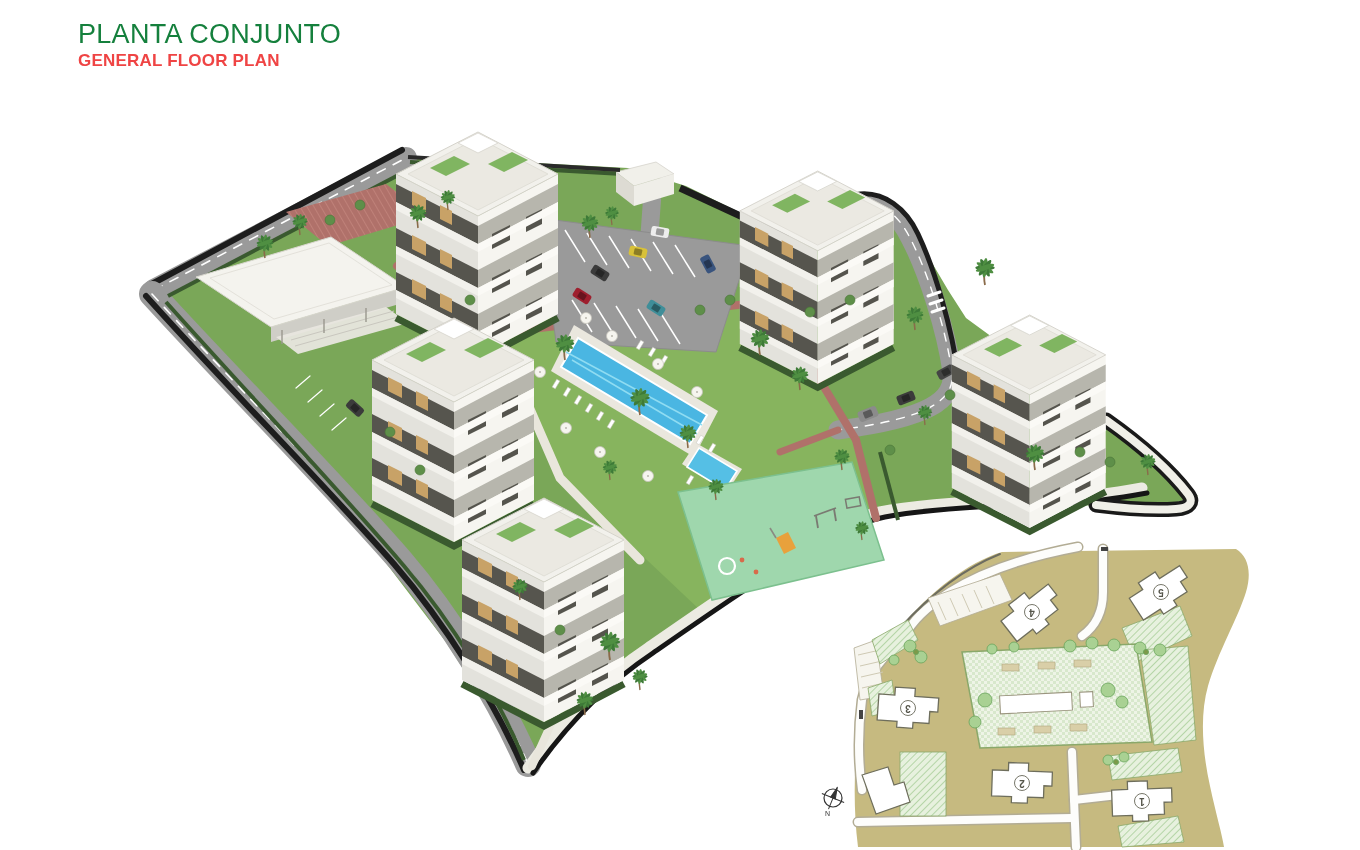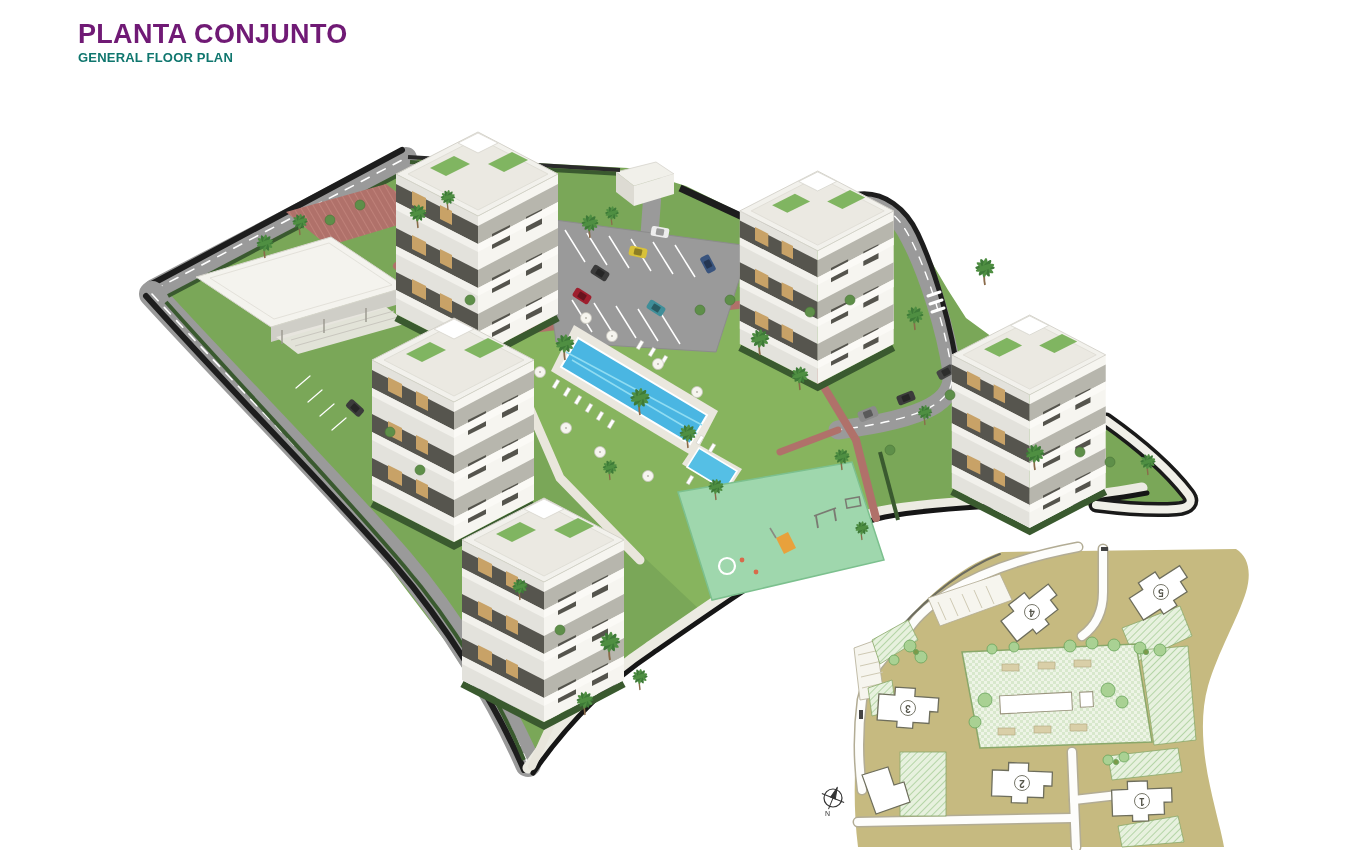--- a/index.html
+++ b/index.html
@@ -1,20 +1,20 @@
 <!DOCTYPE html>
 <html><head>
 <meta charset="utf-8">
 <style>
   html,body{margin:0;padding:0;background:#ffffff;}
   .canvas{position:relative;width:1360px;height:850px;background:#fff;overflow:hidden;
           font-family:"Liberation Sans",sans-serif;}
   .titleblock{position:absolute;left:78px;top:20px;z-index:5;}
-  .titleblock .t1{font-size:27px;font-weight:bold;color:#701a75;letter-spacing:.3px;line-height:1.1;}
-  .titleblock .t2{font-size:13px;font-weight:bold;color:#0f766e;letter-spacing:.2px;line-height:1.25;}
+  .titleblock .t1{font-size:27px;font-weight:normal;color:#15803d;letter-spacing:.3px;line-height:1.1;}
+  .titleblock .t2{font-size:17px;font-weight:bold;color:#ef4444;letter-spacing:.2px;line-height:1.25;}
   svg{position:absolute;left:0;top:0;}
   text{font-family:"Liberation Sans",sans-serif;}
 </style>
 </head>
 <body>
 
 <div class="canvas">
 
   <div class="titleblock">
     <div class="t1">PLANTA CONJUNTO</div>

